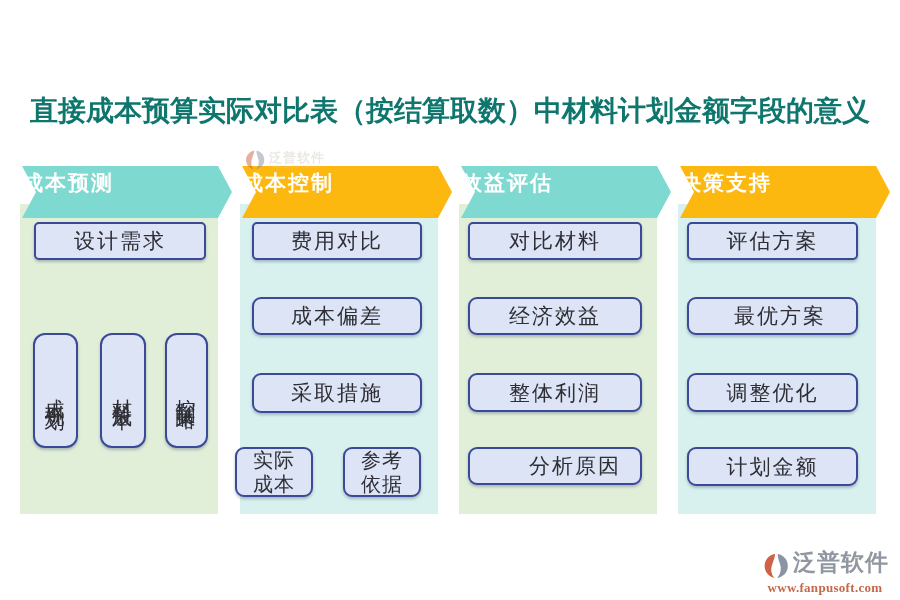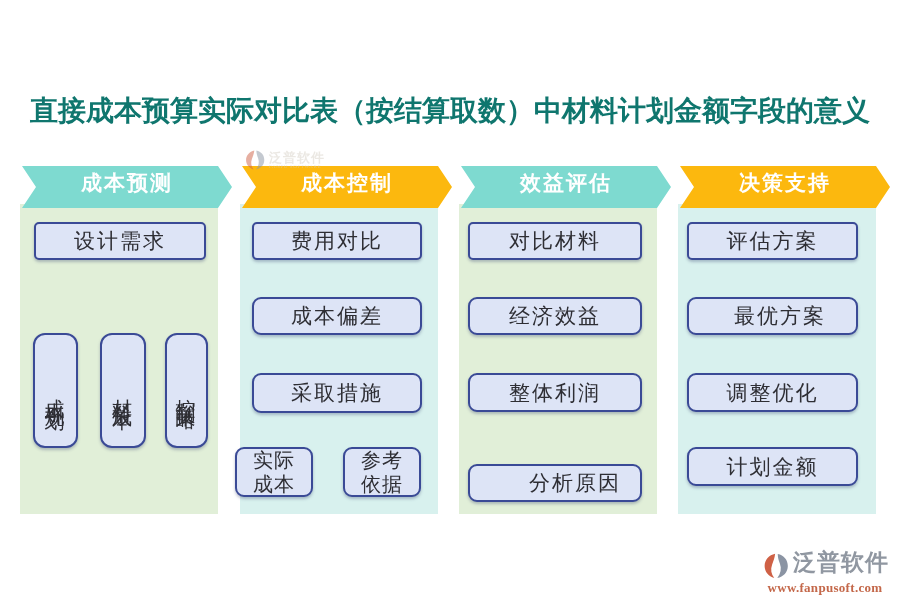--- a/index.html
+++ b/index.html
@@ -7,24 +7,24 @@
   .stage { position:relative; width:900px; height:600px; background:#ffffff; overflow:hidden; }
 
   .title {
     position:absolute; left:0; top:92px; width:100%;
     text-align:center; font-size:28px; font-weight:bold;
     color:#2b4c70; letter-spacing:0px; white-space:nowrap;
   }
 
   
   .arrow {
-    position:absolute; top:166px; height:42px; z-index:2;
+    position:absolute; top:166px; height:52px; z-index:2;
     clip-path: polygon(0 0, calc(100% - 14px) 0, 100% 50%, calc(100% - 14px) 100%, 0 100%, 14px 50%);
     color:#ffffff; font-size:21px; font-weight:bold;
-    text-align:center; line-height:34px; letter-spacing:2px;
+    text-align:left; line-height:34px; letter-spacing:2px;
   }
   .arrow-0 { left:22px;  width:210px; }
   .arrow-1 { left:242px; width:210px; }
   .arrow-2 { left:461px; width:210px; }
   .arrow-3 { left:680px; width:210px; }
 
   
   .colbg { position:absolute; top:204px; height:310px; width:198px; z-index:1; }
   .colbg-0 { left:20px; } .colbg-1 { left:240px; } .colbg-2 { left:459px; } .colbg-3 { left:678px; }
 
@@ -53,21 +53,21 @@
   .b-c2-0 { top:222px; height:38px; }
   .b-c2-1 { top:297px; height:38px; }
   .b-c2-2 { top:373px; height:40px; }
   .pair { top:447px; height:50px; width:78px; font-size:20px; letter-spacing:1px;
           line-height:1.2; white-space:pre-line; }
   .b-c2-p0 { left:235px; }
   .b-c2-p1 { left:343px; }
 
   
   .c3 { left:468px; width:174px; height:38px; }
-  .b-c3-0 { top:222px; } .b-c3-1 { top:297px; } .b-c3-2 { top:373px; height:39px; } .b-c3-3 { top:464px;padding-left:40px; }
+  .b-c3-0 { top:222px; } .b-c3-1 { top:297px; } .b-c3-2 { top:373px; height:39px; } .b-c3-3 { top:447px;padding-left:40px; }
 
   
   .c4 { left:687px; width:171px; height:38px; }
   .b-c4-0 { top:222px; } .b-c4-1 { top:297px;padding-left:15px; } .b-c4-2 { top:373px; height:39px; } .b-c4-3 { top:447px; height:39px; }
 
   
   .watermark {
     position:absolute; left:244px; top:149px; z-index:6; opacity:.5;
     display:flex; align-items:center; gap:3px;
   }

